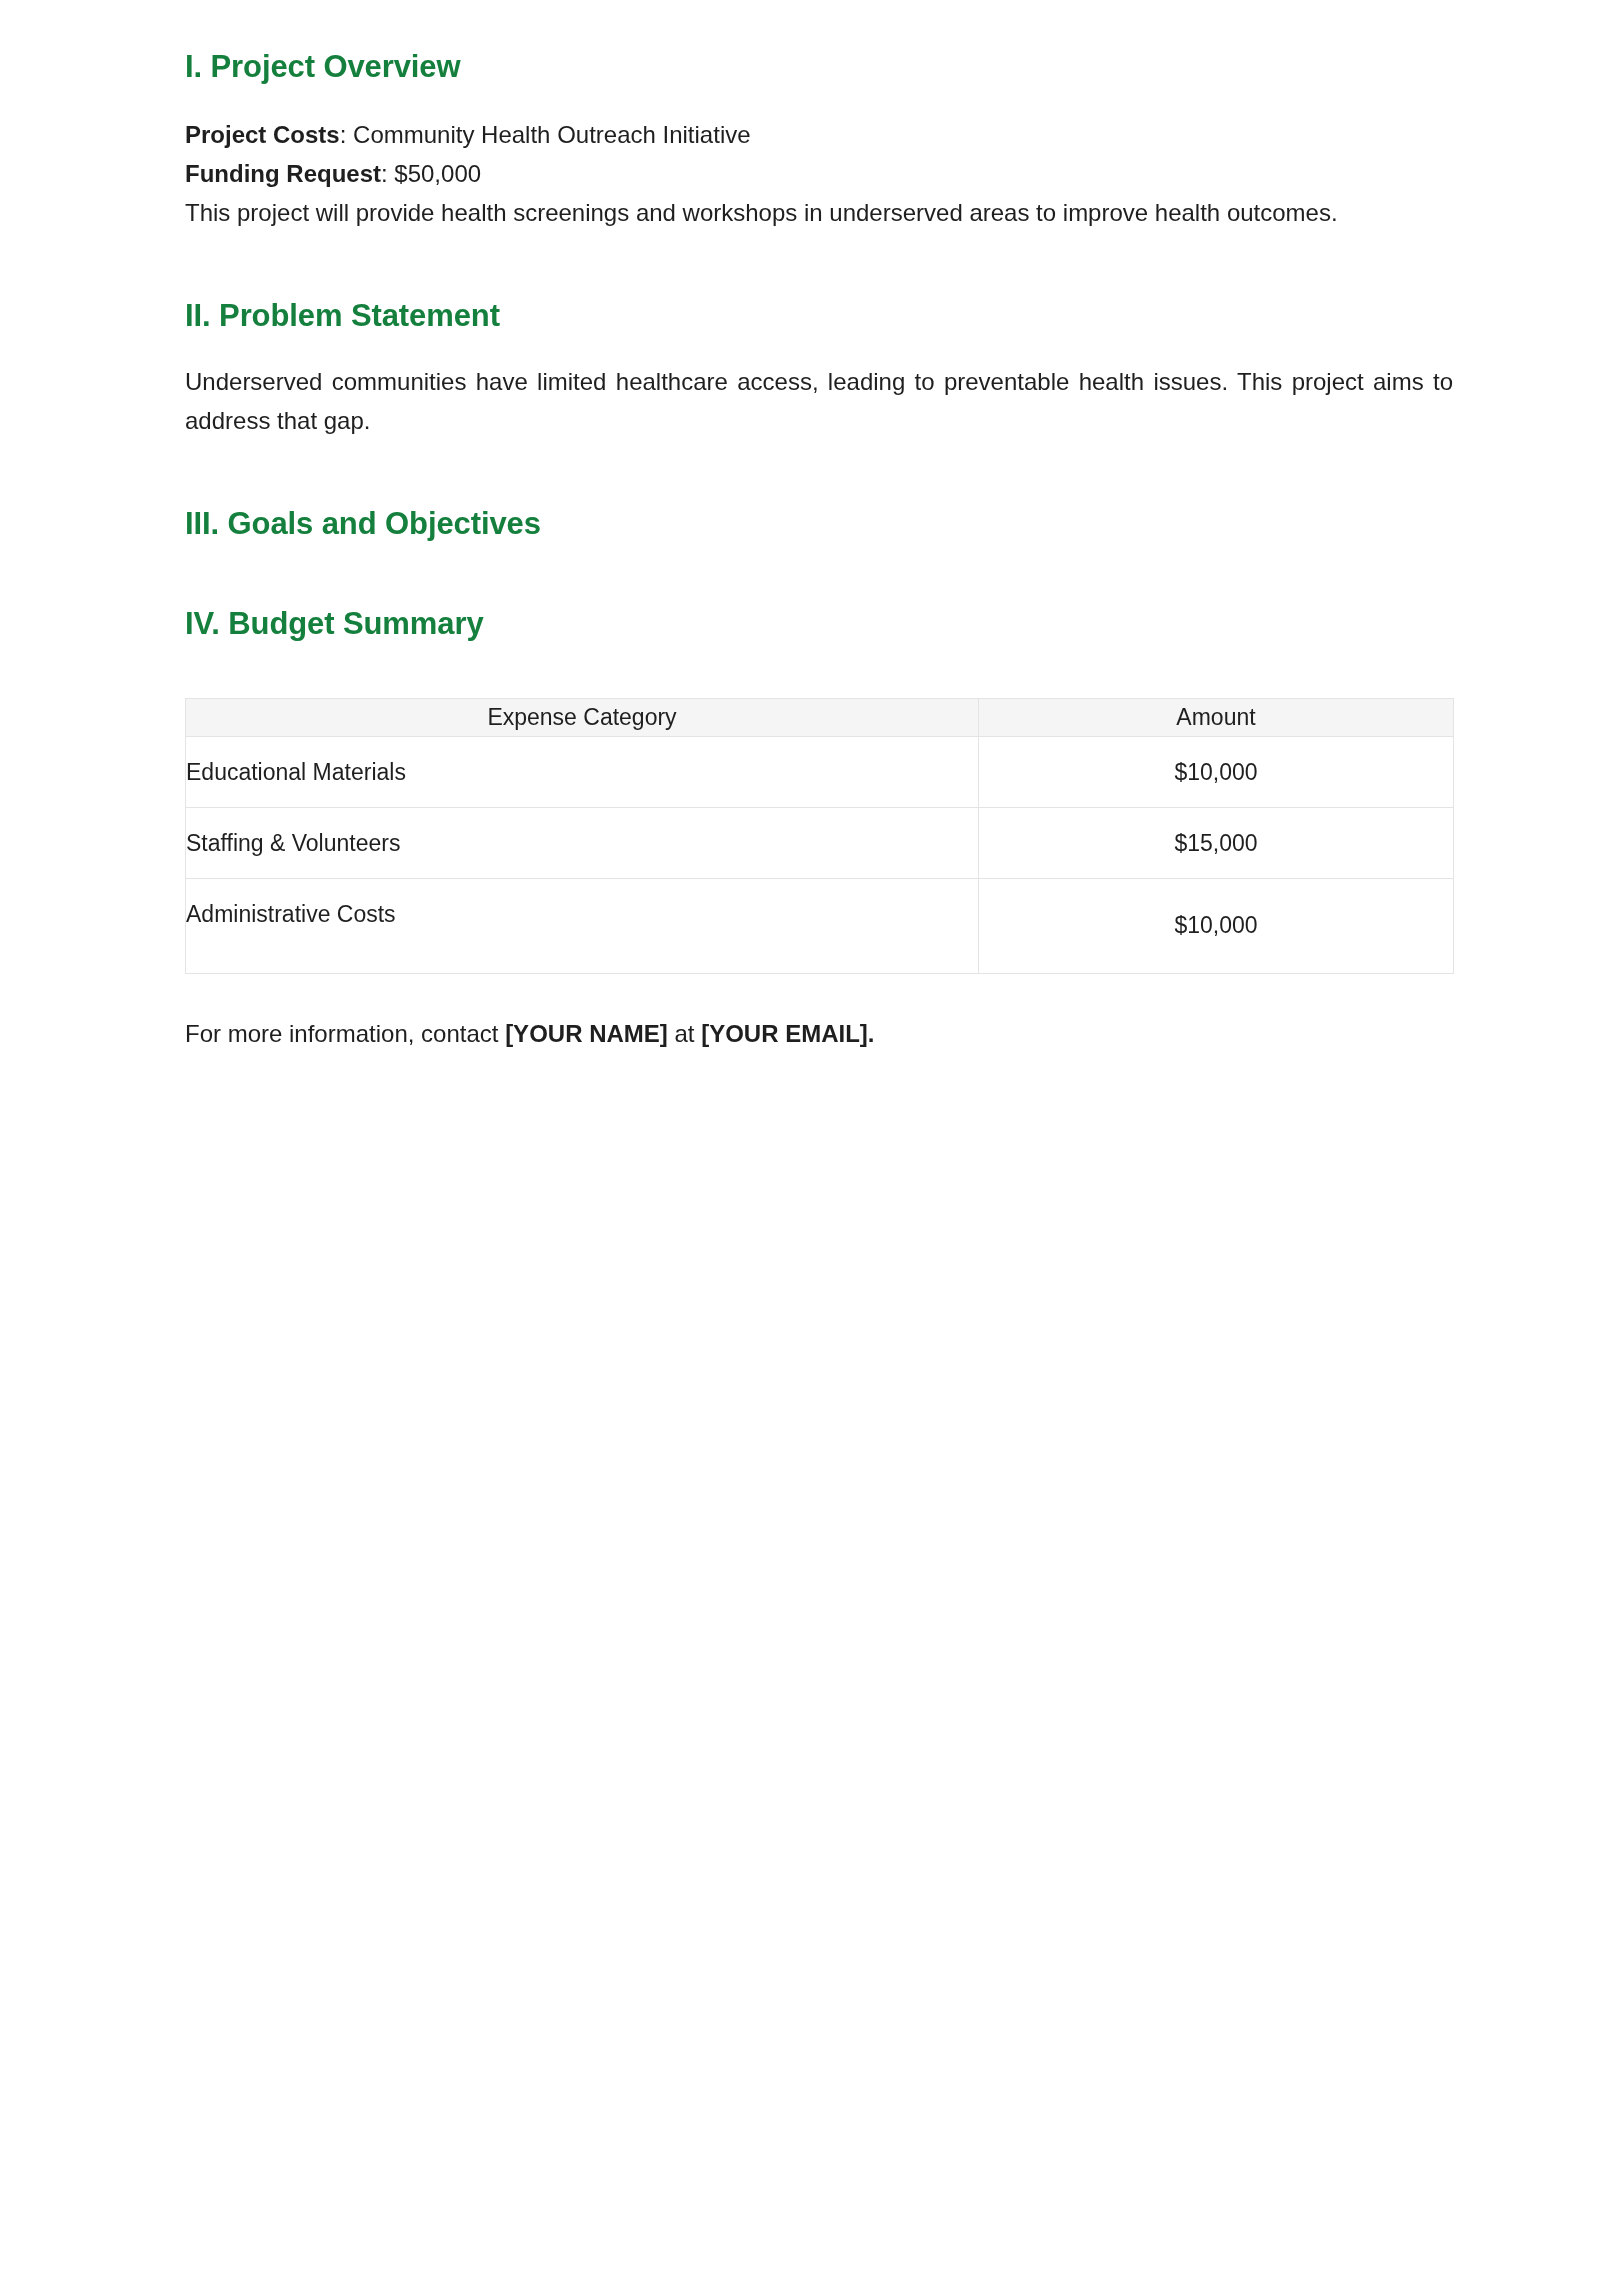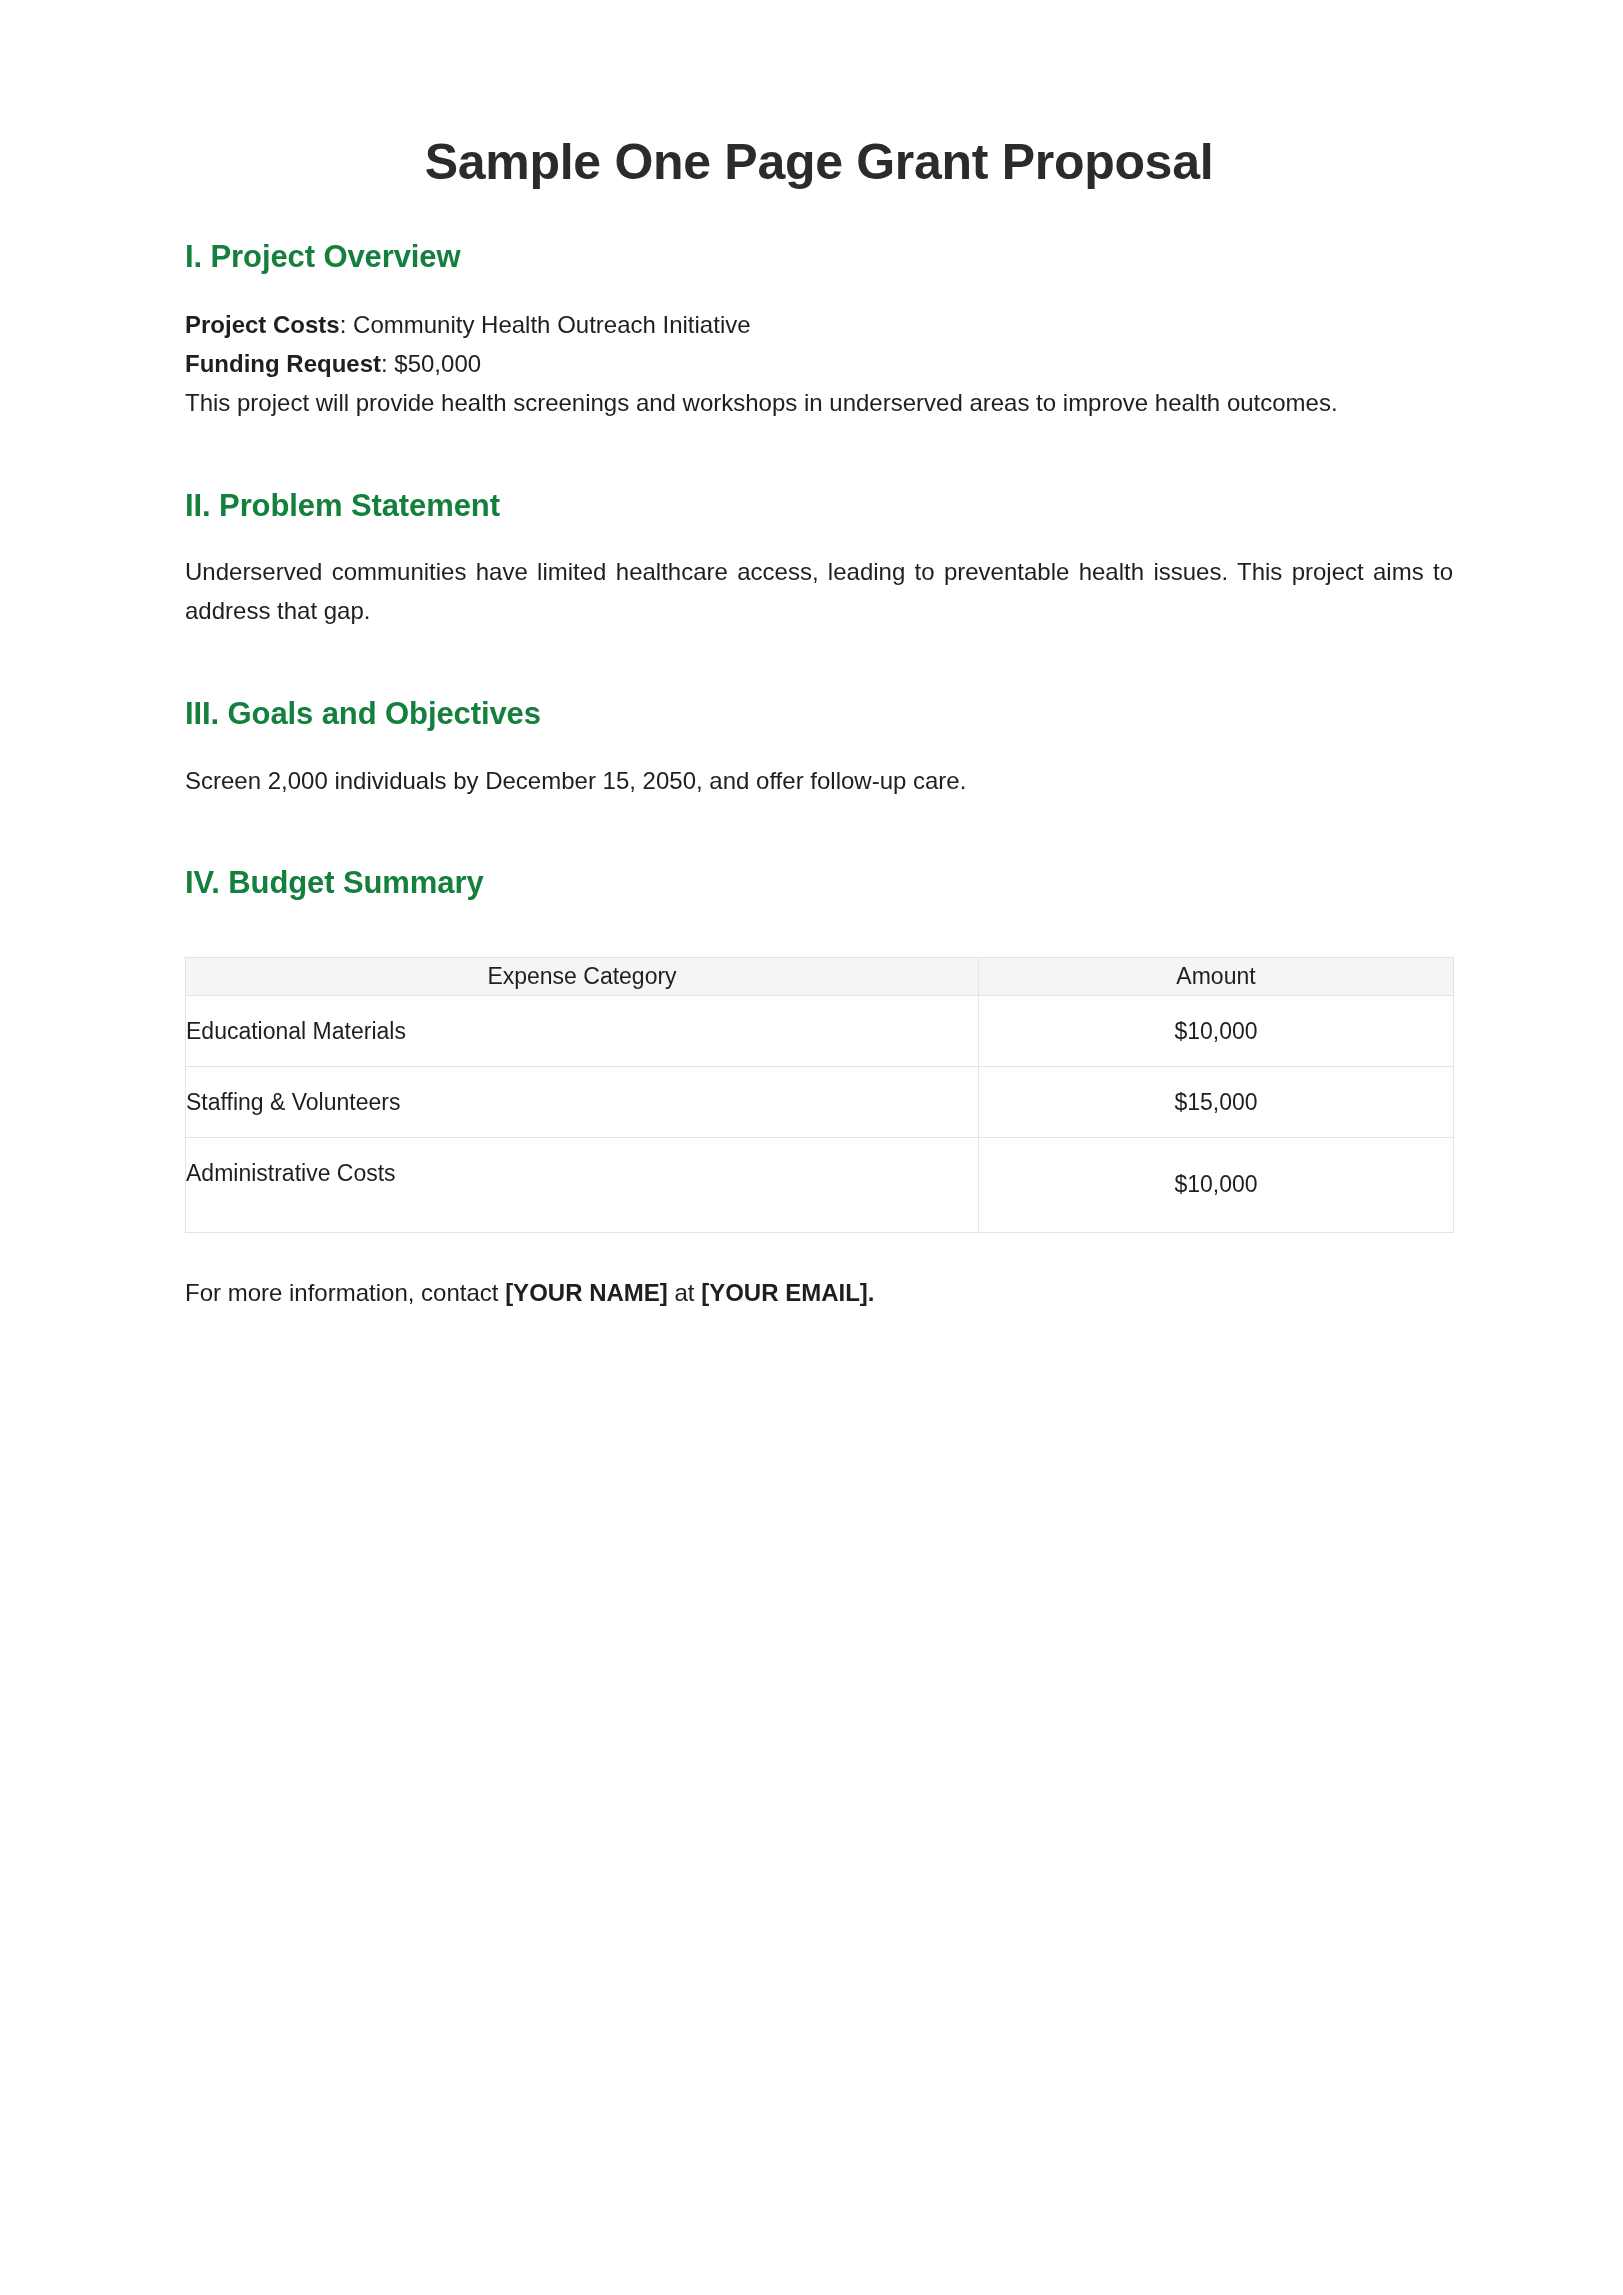--- a/index.html
+++ b/index.html
@@ -133,43 +133,39 @@
     color: #1f1f1f;
   }
   .contact-line .ph { font-weight: 700; }
 </style>
 </head>
 <body>
 
 <div class="page">
   <div class="content">
 
-    <h1 class="doc-title">Sample One Page Grant Proposal</h1>
 
     <h2 class="section-heading h-overview">I. Project Overview</h2>
 
     <div class="overview-block">
       <p class="body-line"><span class="label">Project Costs</span><span>: </span><span>Community Health Outreach Initiative</span></p>
 
       <p class="body-line"><span class="label">Funding Request</span><span>: </span><span>$50,000</span></p>
 
       <p class="body-para">This project will provide health screenings and workshops in underserved areas to improve health outcomes.</p>
     </div>
 
     <h2 class="section-heading h-problem">II. Problem Statement</h2>
 
     <div class="problem-block">
       <p class="body-para">Underserved communities have limited healthcare access, leading to preventable health issues. This project aims to address that gap.</p>
     </div>
 
     <h2 class="section-heading h-goals">III. Goals and Objectives</h2>
 
-    <div class="goals-block">
-      <p class="body-para">Screen 2,000 individuals by December 15, 2050, and offer follow-up care.</p>
-    </div>
 
     <h2 class="section-heading h-budget">IV. Budget Summary</h2>
 
     <div class="table-wrap">
       <table class="budget">
         <colgroup>
           <col class="c-category">
           <col class="c-amount">
         </colgroup>
         <thead>

